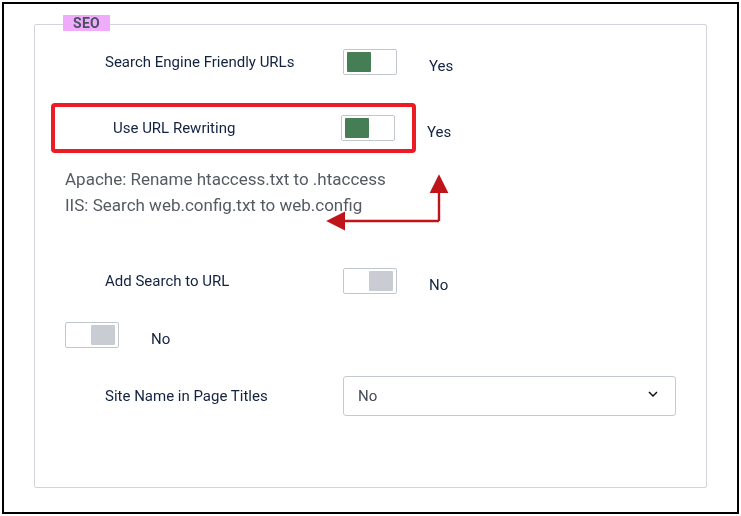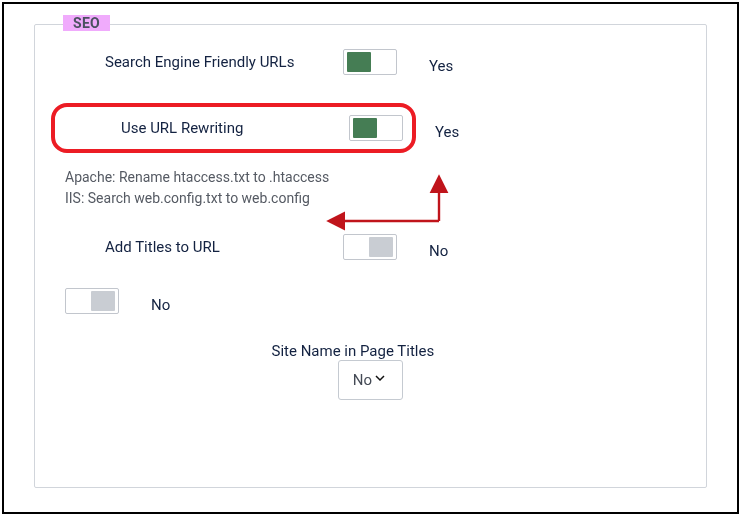--- a/index.html
+++ b/index.html
@@ -35,22 +35,22 @@
     letter-spacing: 0.3px;
   }
   .row {
     display: flex;
     align-items: center;
     margin-bottom: 28px;
     position: relative;
   }
   .row.highlighted {
     border: 4px solid #ec1c24;
-    border-radius: 16px;
-    padding: 8px 26px;
+    border-radius: 4px;
+    padding: 8px 18px;
     margin-left: -14px;
     margin-right: 260px;
     margin-bottom: 14px;
   }
   .label {
     width: 238px;
     font-size: 15px;
     color: #132241;
     flex-shrink: 0;
     margin-left: 40px;
@@ -77,45 +77,45 @@
     height: 20px;
     border-radius: 1px;
   }
   .toggle.on .knob { left: 3px; background: #457d54; }
   .toggle.off .knob { right: 3px; background: #c9cdd3; }
   .toggle-label {
     font-size: 15px;
     color: #132241;
   }
   .note-block {
-    font-size: 14px;
+    font-size: 17px;
     color: #555a63;
     line-height: 1.5;
-    margin-bottom: 25px;
+    margin-bottom: 50px;
   }
   .select-wrap {
     flex: 1;
     max-width: 388px;
   }
   .select {
     width: 100%;
     height: 40px;
     border: 1px solid #c5cad1;
     border-radius: 3px;
     background: #fff;
     display: flex;
     align-items: center;
     justify-content: space-between;
     padding: 0 14px;
     font-size: 15px;
     color: #444a55;
     cursor: pointer;
   }
   .select .chev svg { width: 16px; height: 16px; stroke: #111; stroke-width: 2.2; fill: none; }
-  .row.last { margin-bottom: 0; flex-direction: column; }
+  .row.last { margin-bottom: 0; }
 
   
   .annot {
     position: absolute;
     pointer-events: none;
   }
 </style>
 </head>
 <body>
 
@@ -142,21 +142,21 @@
         <div class="toggle-label">Yes</div>
       </div>
     </div>
 
     <div class="note-block">
       <div>Apache: Rename htaccess.txt to .htaccess</div>
       <div>IIS: Search web.config.txt to web.config</div>
     </div>
 
     <div class="row">
-      <div class="label">Add Titles to URL</div>
+      <div class="label">Add Search to URL</div>
       <div class="control-cell">
         <div class="toggle off">
             <div class="knob"></div>
           </div>
         <div class="toggle-label">No</div>
       </div>
     </div>
 
     <div class="row">
       <div class="control-cell">

